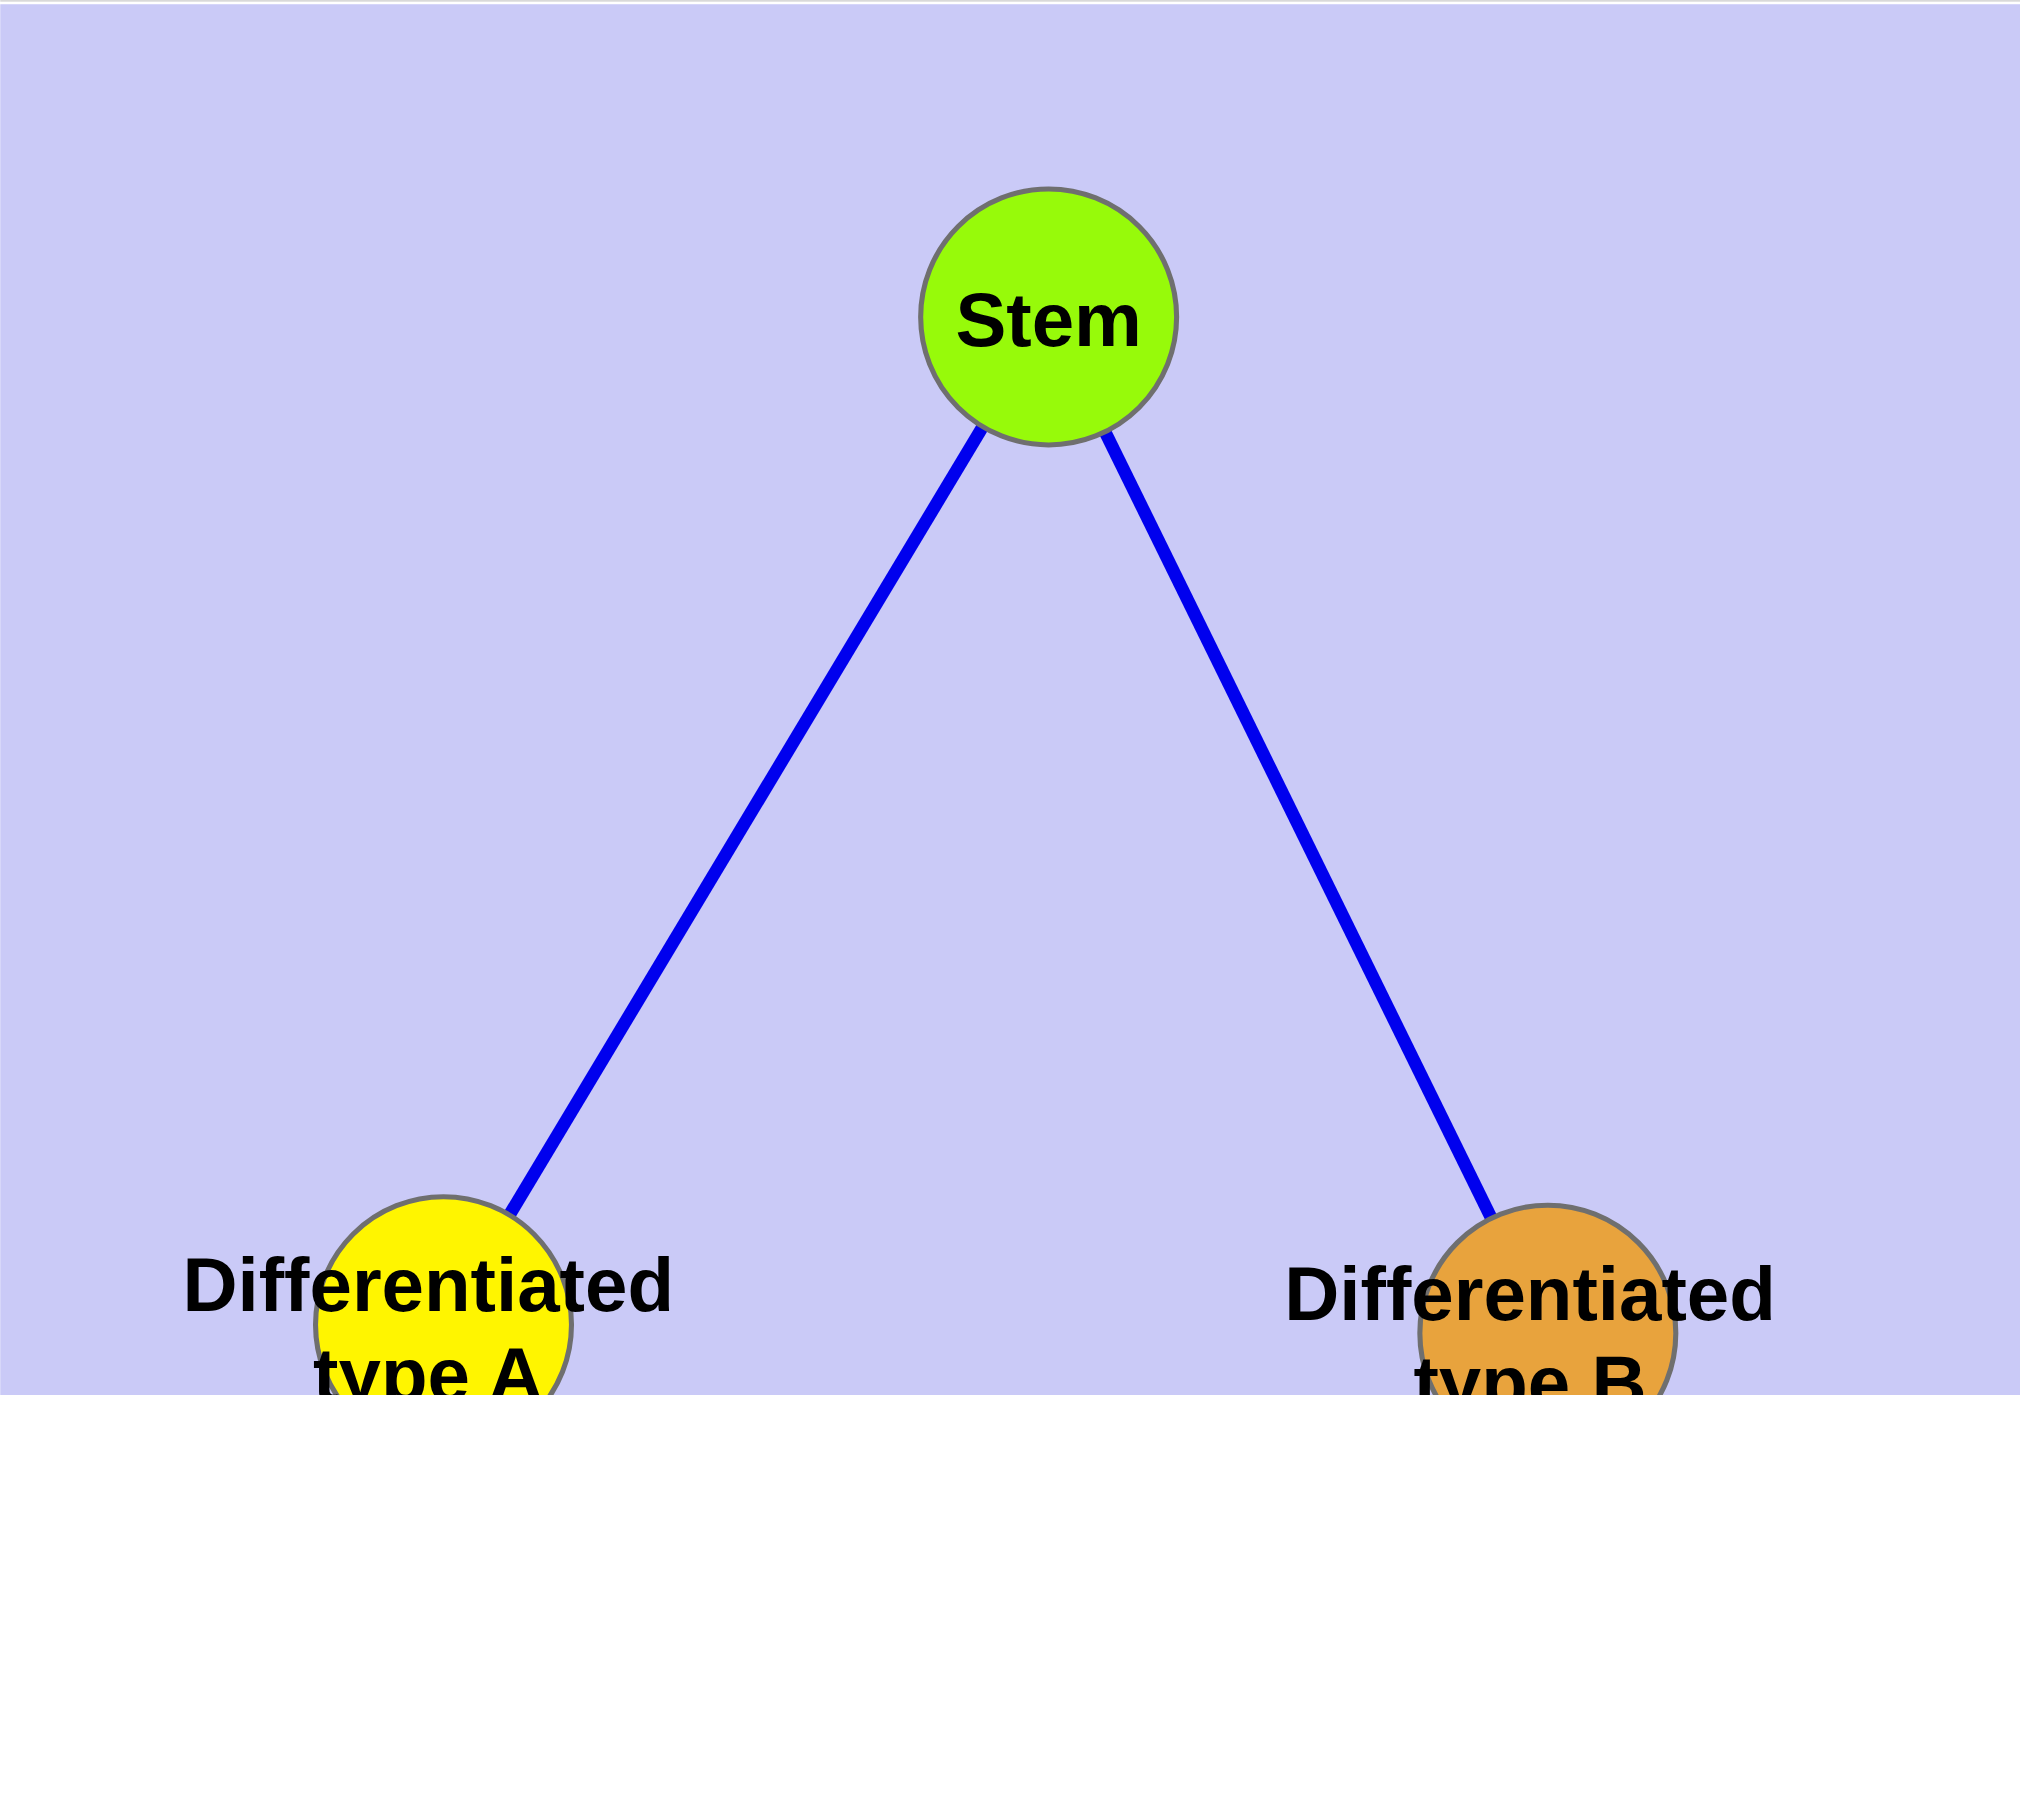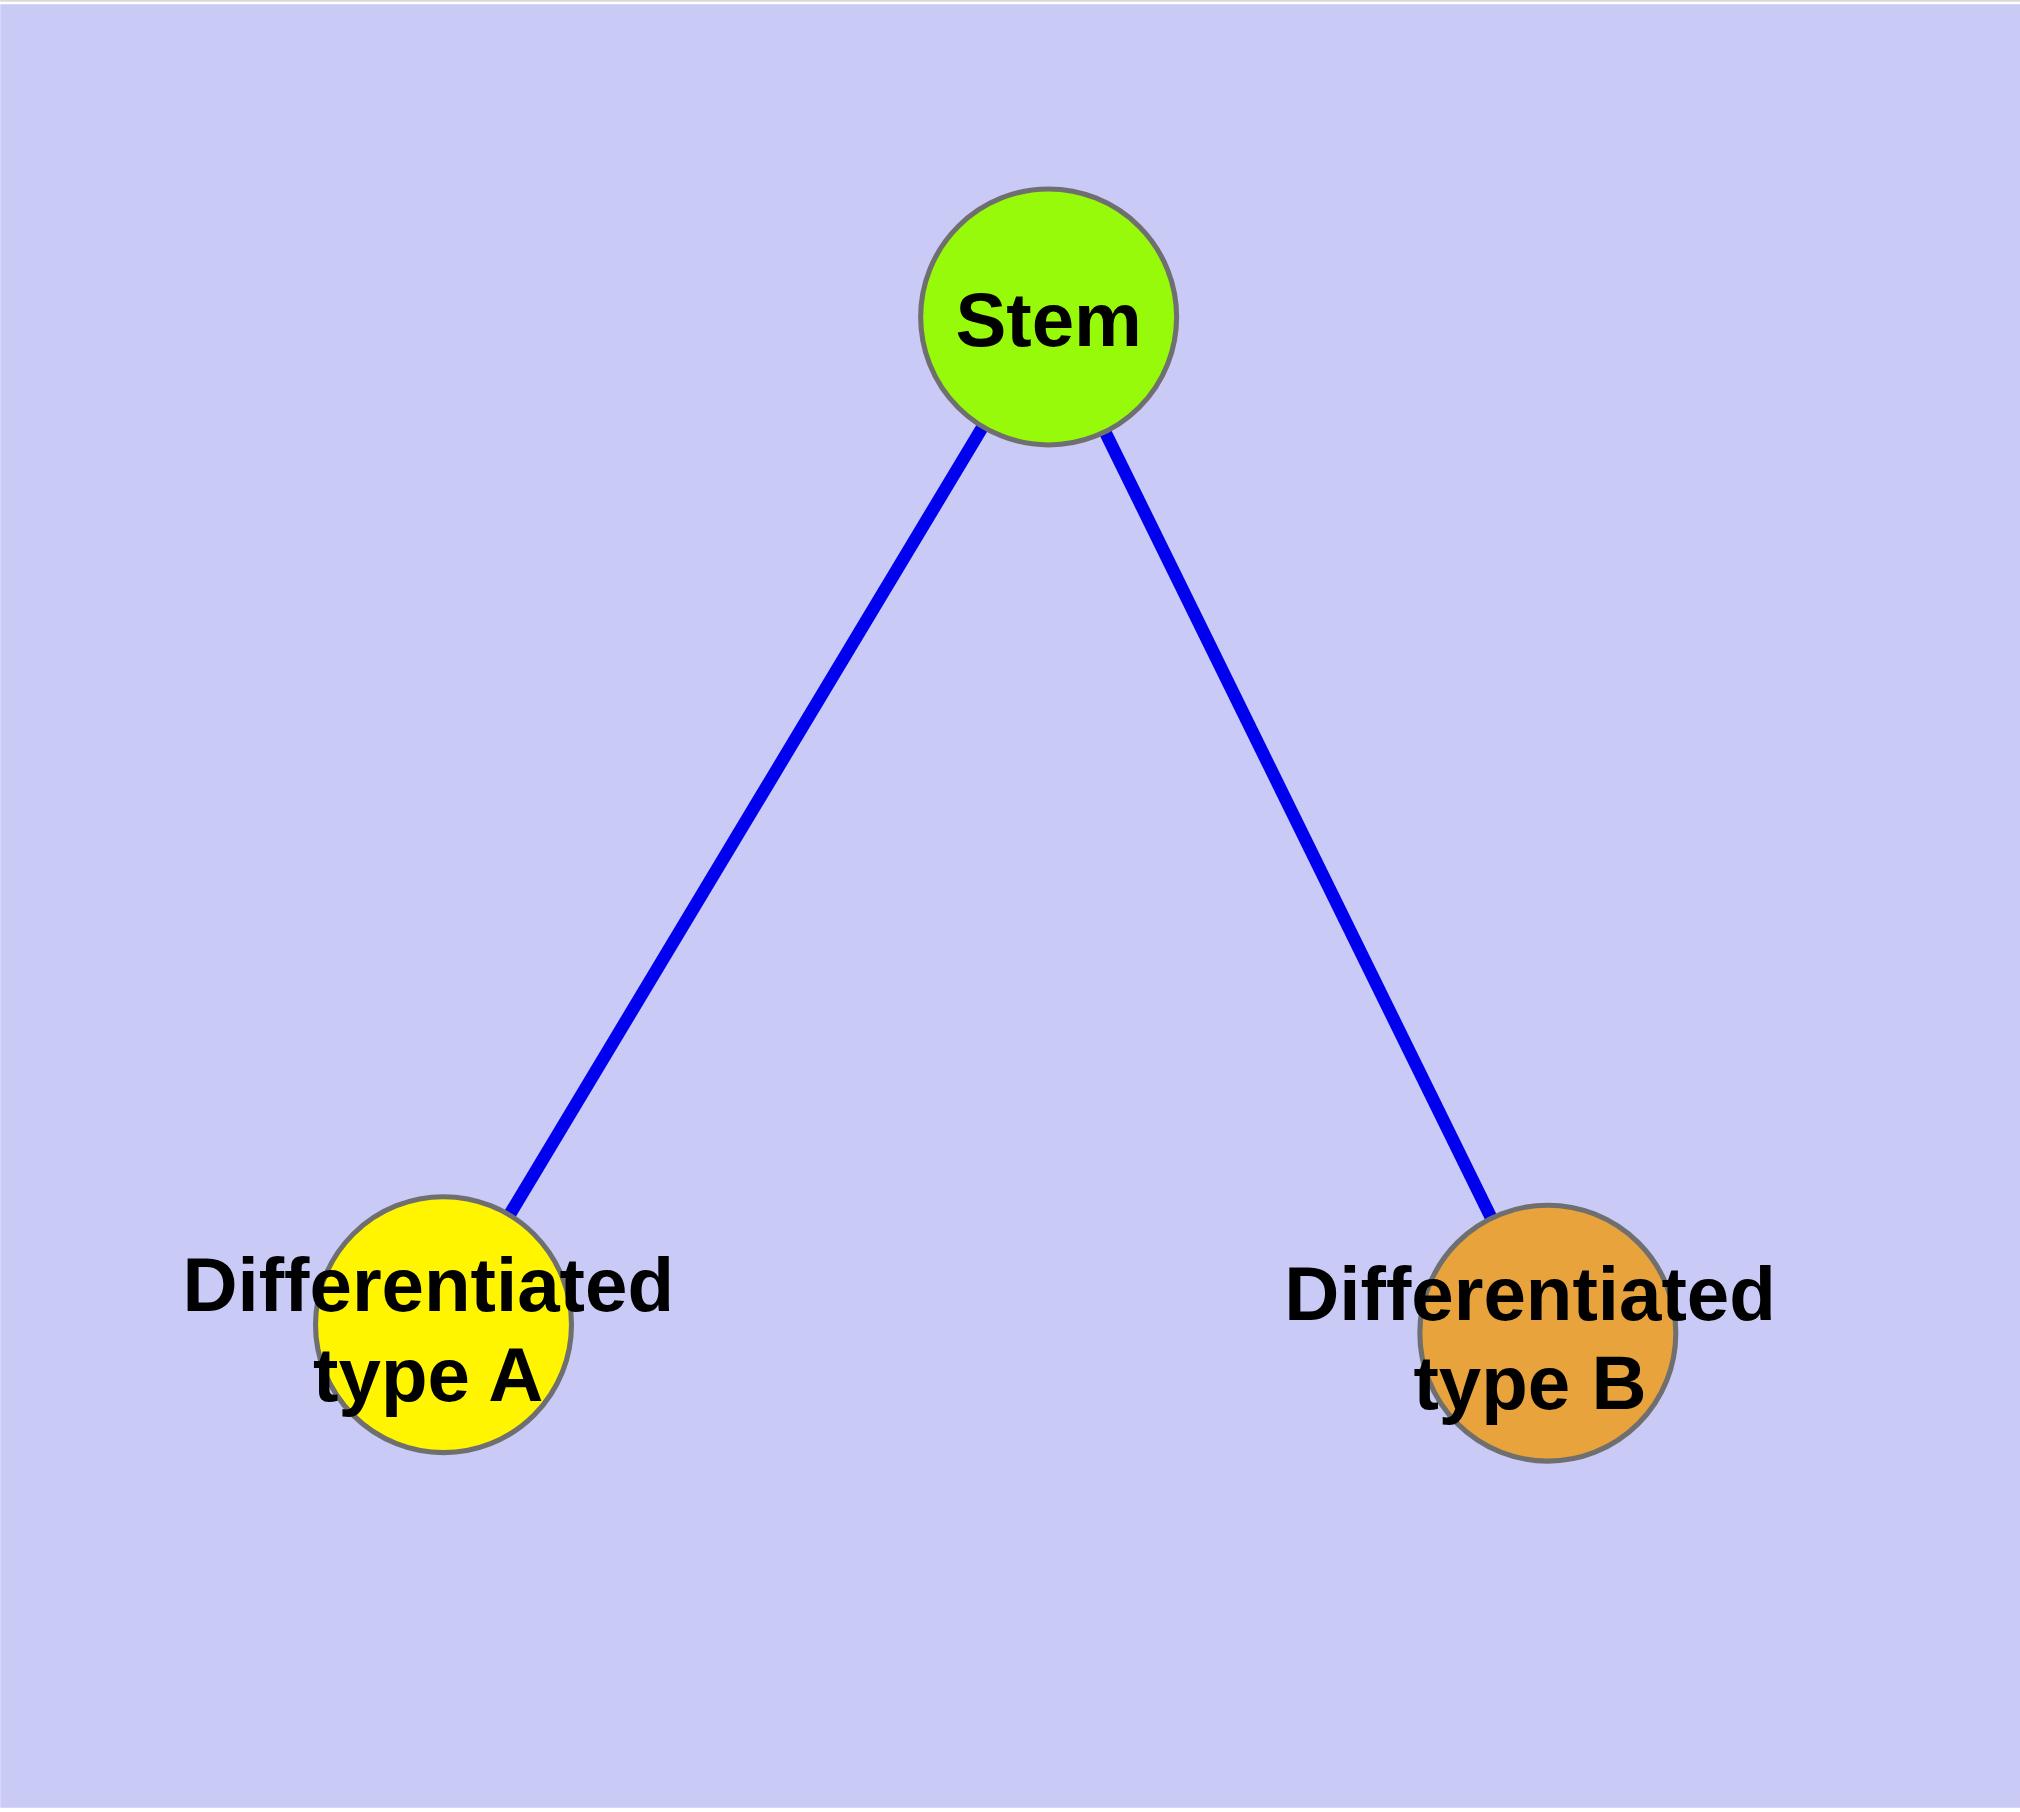--- a/index.html
+++ b/index.html
@@ -3,21 +3,21 @@
 <meta charset="utf-8">
 <style>
   html, body {
     margin: 0;
     padding: 0;
     background: #ffffff;
   }
   .stage {
     position: relative;
     width: 2021px;
-    height: 1812px;
+    height: 1395px;
     background: #ffffff;
     overflow: hidden;
   }
   .stage svg {
     display: block;
     width: 2021px;
     height: 1812px;
   }
   .node-circle {
     stroke-width: 6px;

